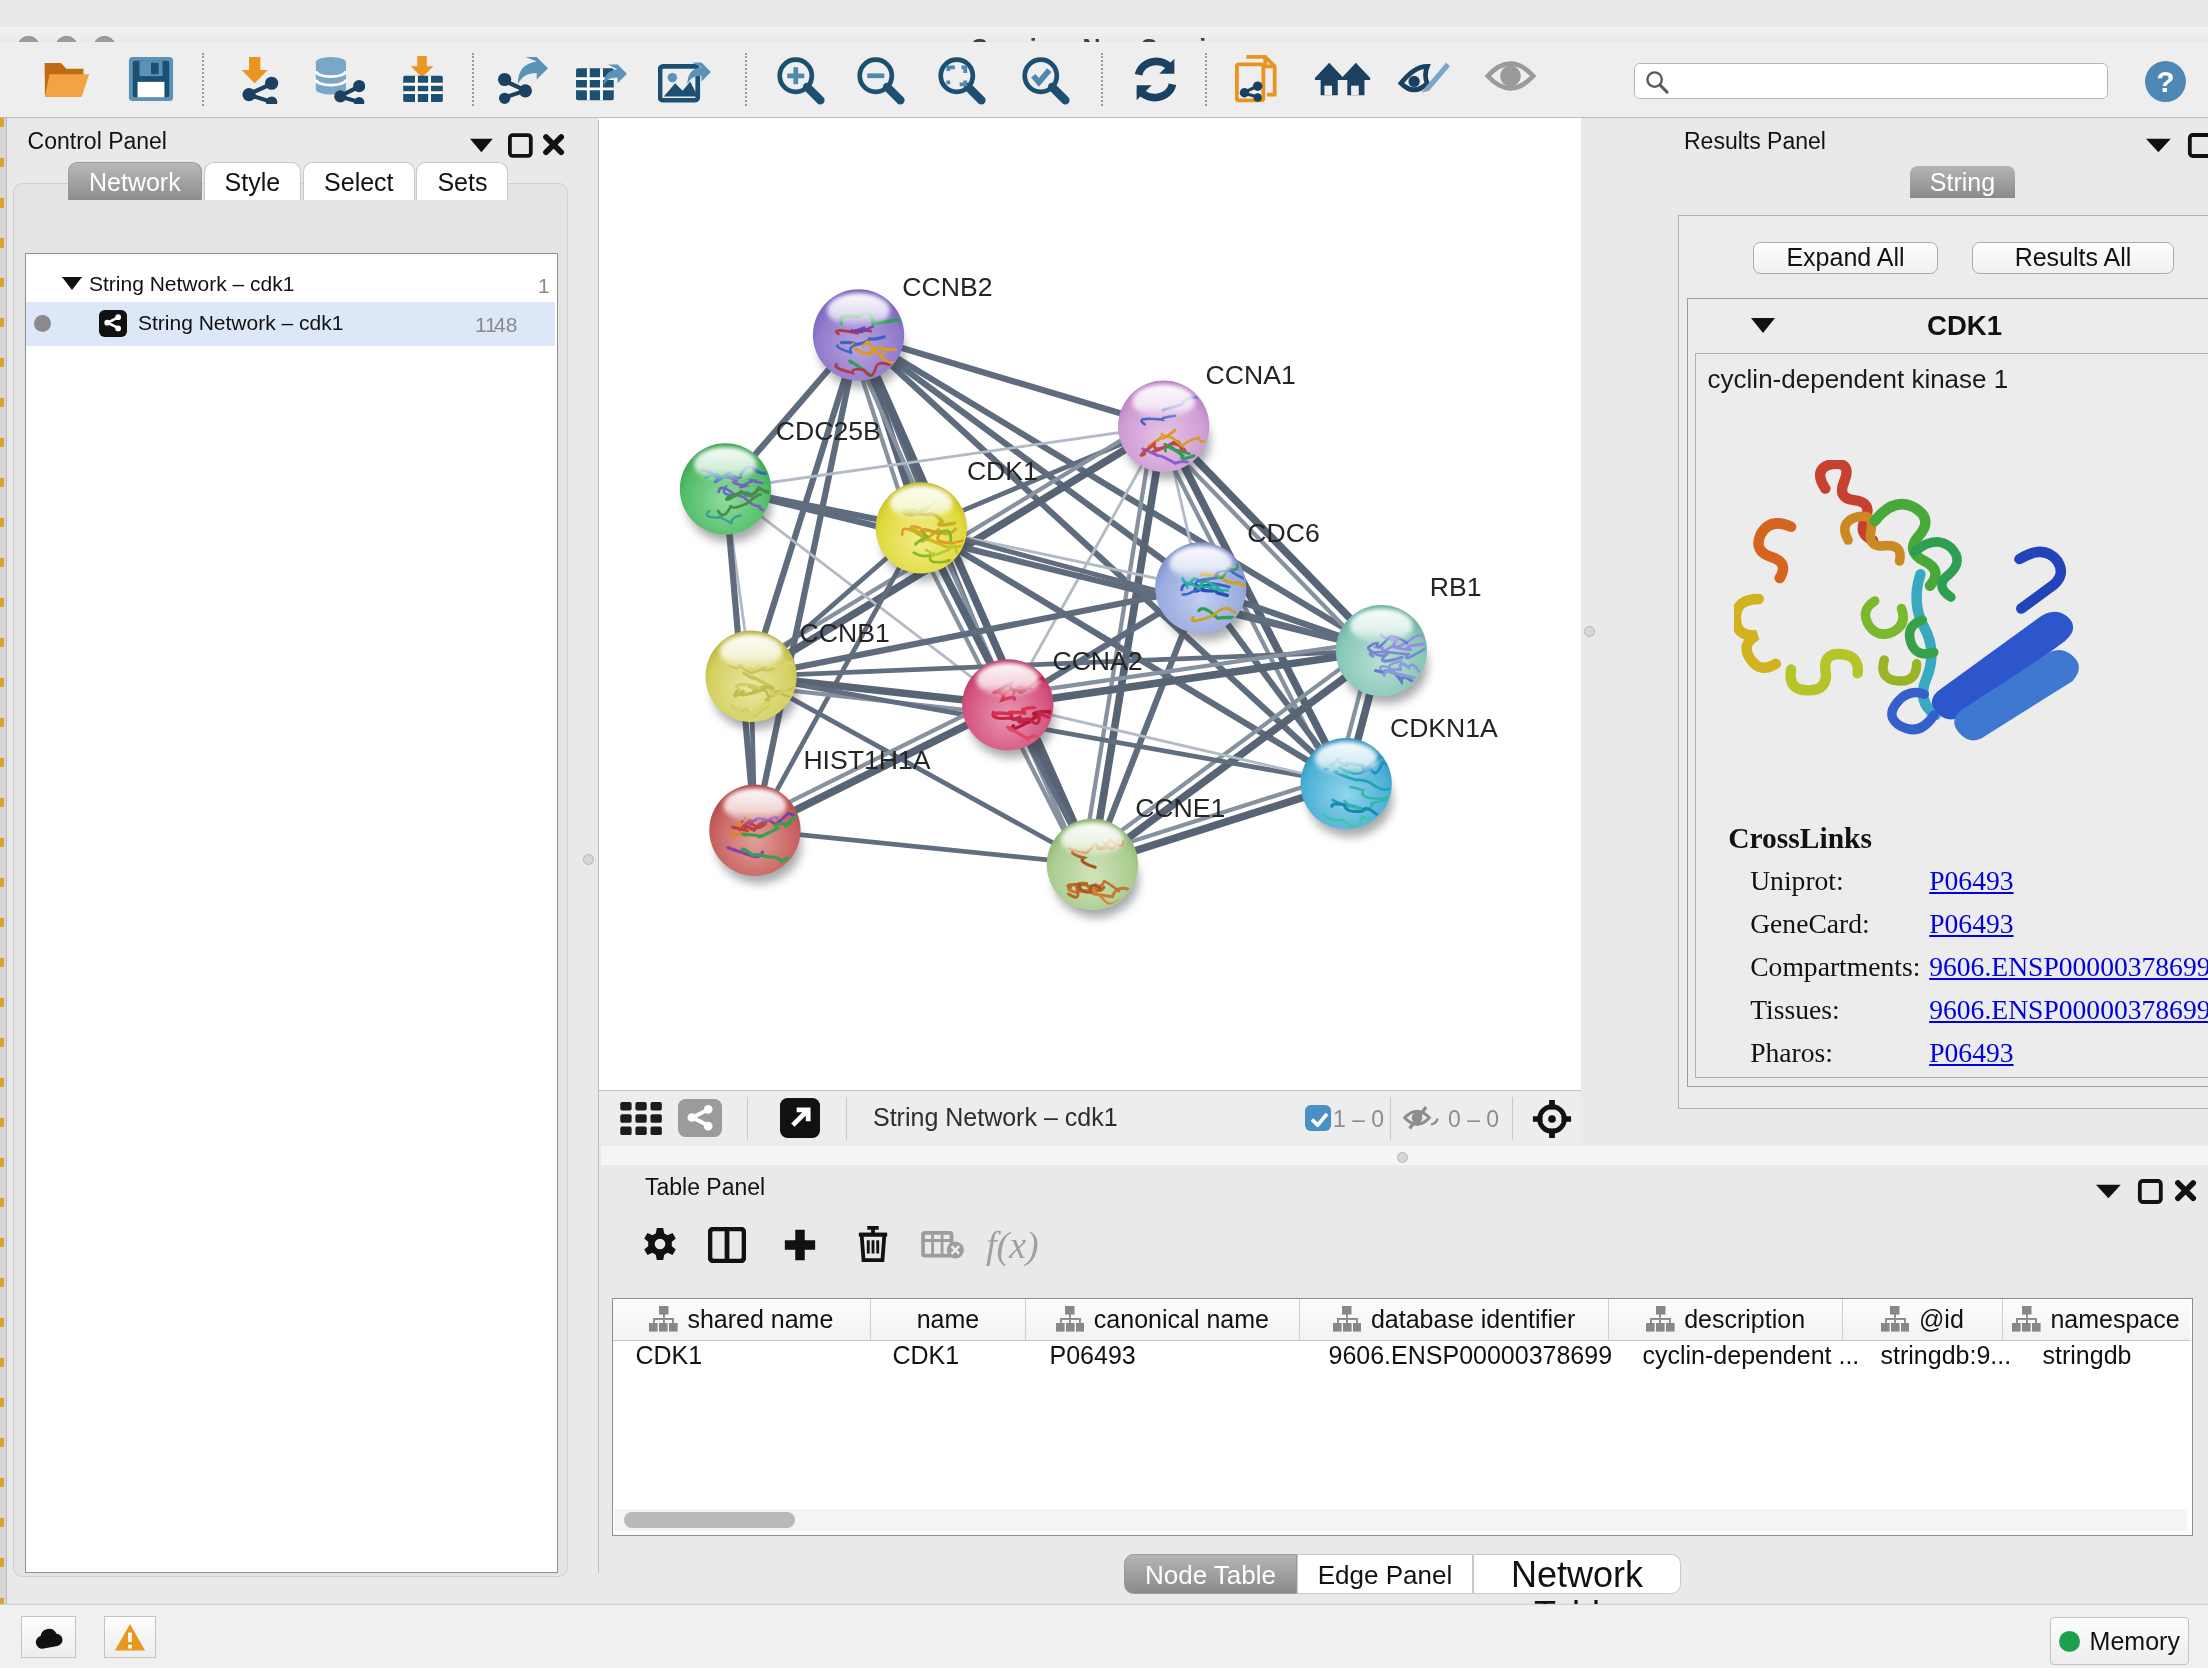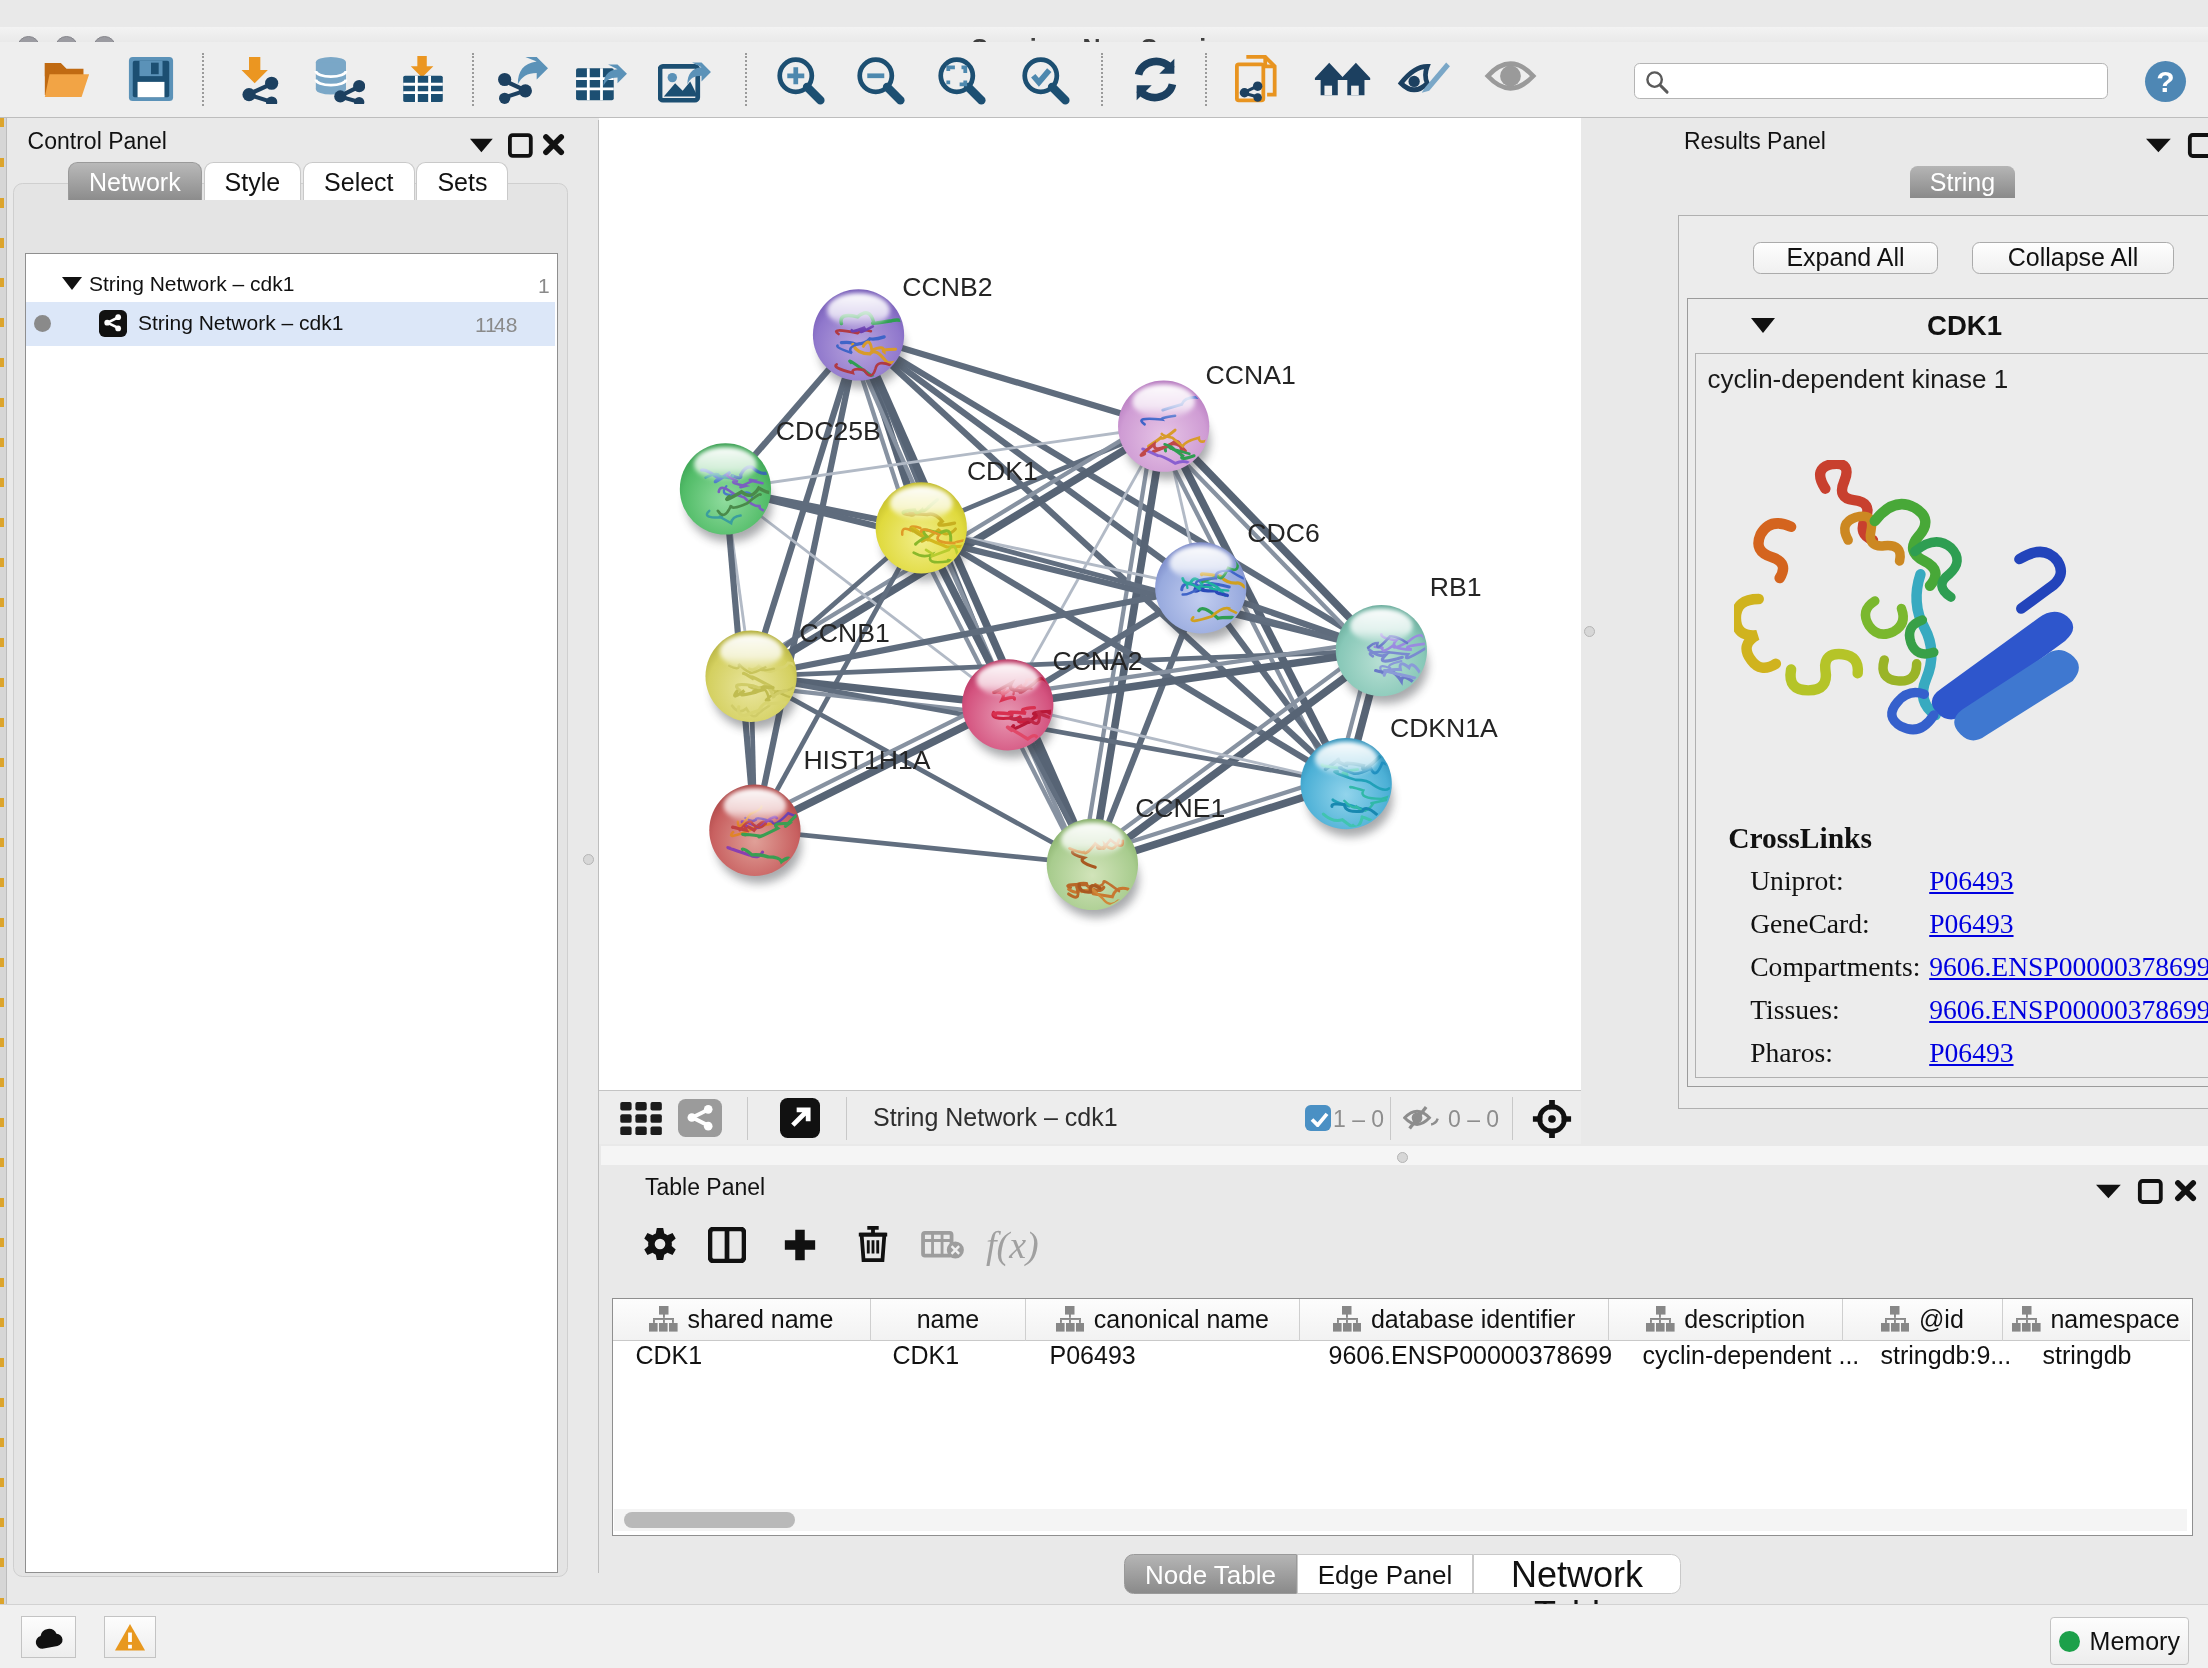--- a/index.html
+++ b/index.html
@@ -641,21 +641,21 @@
 <div class="abs" id="rpanel">
   <div class="ptitle" style="position:absolute;left:40px;top:7.6px">Results Panel</div>
   <svg style="position:absolute;left:502px;top:13.3px" width="101" height="25" viewBox="0 0 106 26">
     <path d="M0 6 l13 14 13-14 z" fill="#111"></path>
     <rect x="46" y="2" width="22" height="22" rx="3" fill="none" stroke="#111" stroke-width="4"></rect>
     <path d="M86 4 l16 16 M102 4 l-16 16" stroke="#111" stroke-width="6" stroke-linecap="round"></path>
   </svg>
   <div style="position:absolute;left:266px;top:46px;width:105px;height:32px;background:linear-gradient(#b5b5b5,#8a8a8a);border-radius:7.6px 7.6px 0 0;color:#fff;font-size:25px;text-align:center;line-height:32px">String</div>
   <div style="position:absolute;left:34px;top:95px;width:573px;height:894px;background:#ececec;border:1.9px solid #b0b0b0">
     <div style="position:absolute;left:74px;top:26px;width:185px;height:32px;background:linear-gradient(#fefefe,#f0f0f0);border:1.9px solid #ababab;border-radius:7.6px;font-size:25px;text-align:center;line-height:29.5px;color:#111">Expand All</div>
-    <div style="position:absolute;left:293px;top:26px;width:202px;height:32px;background:linear-gradient(#fefefe,#f0f0f0);border:1.9px solid #ababab;border-radius:7.6px;font-size:25px;text-align:center;line-height:29.5px;color:#111">Collapse All</div>
+    <div style="position:absolute;left:293px;top:26px;width:202px;height:32px;background:linear-gradient(#fefefe,#f0f0f0);border:1.9px solid #ababab;border-radius:7.6px;font-size:25px;text-align:center;line-height:29.5px;color:#111">Results All</div>
     <div style="position:absolute;left:7.6px;top:82px;width:554px;height:789px;background:#ececec;border:1.9px solid #9b9b9b">
       <span style="position:absolute;left:63px;top:19px;width:0;height:0;border-left:12.4px solid transparent;border-right:12.4px solid transparent;border-top:15px solid #111"></span>
       <div style="position:absolute;left:0;top:11.4px;width:554px;text-align:center;font-size:27.6px;font-weight:700;color:#111">CDK1</div>
       <div style="position:absolute;left:7.6px;top:54px;width:538px;height:725px;background:#ececec;border:1px solid #b0b0b0">
         <div style="position:absolute;left:11.4px;top:9.5px;font-size:26px;color:#1a1a1a">cyclin-dependent kinase 1</div>
         <svg style="position:absolute;left:38px;top:106px" width="352" height="300" viewBox="0 0 370 315" fill="none" stroke-linecap="round">
 <path d="M96 30 q-14-22 8-26 q20-2 12 18 q-8 18 10 20 q20 2 12 20 q-8 16 8 22" stroke="#c8402e" stroke-width="11"></path>
 <path d="M60 70 q-22-10-32 8 q-8 18 12 24 q18 6 8 22" stroke="#d4641e" stroke-width="11"></path>
 <path d="M120 84 q-10-18 8-24 q20-5 16 14 q-4 18 14 16 q20-2 16 16" stroke="#cc8822" stroke-width="10"></path>
 <path d="M26 146 q-24 0-24 20 q0 20 22 18 q-18 10-6 26 q10 14 26 4" stroke="#d0b31e" stroke-width="11"></path>

